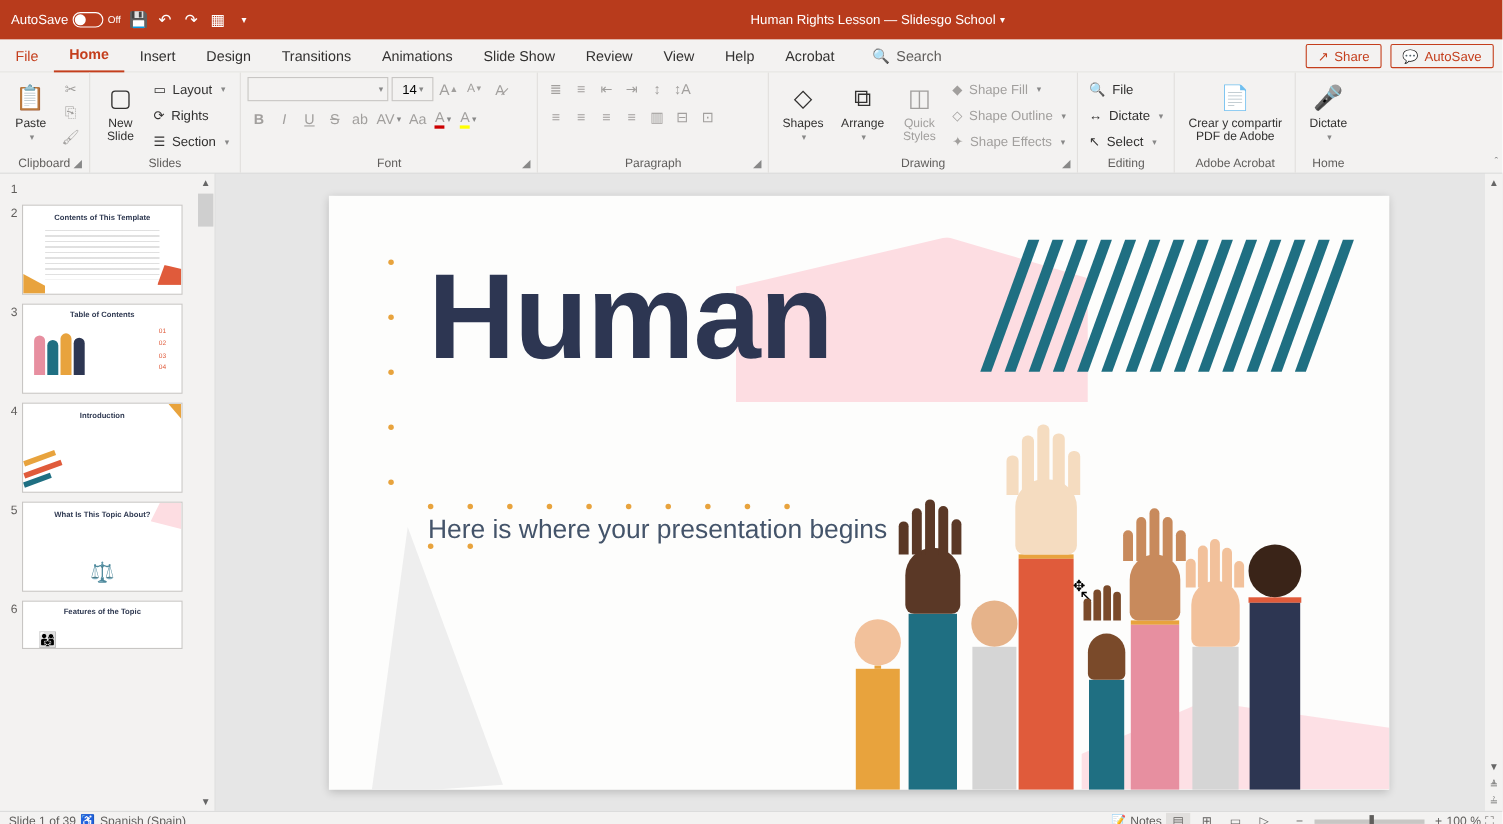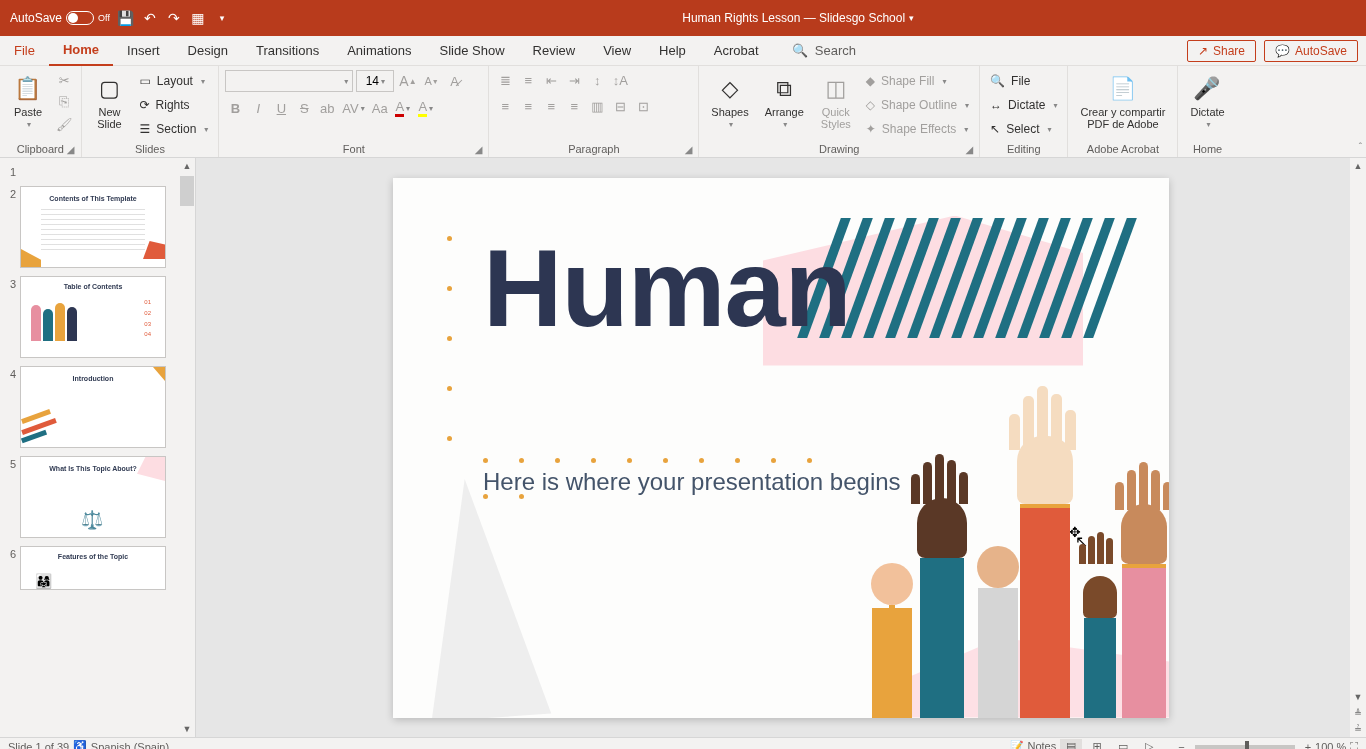--- a/index.html
+++ b/index.html
@@ -52,21 +52,21 @@
 .thumb-scroll-gutter .scr-btn { height:16px; width:16px; display:flex;align-items:center;justify-content:center; font-size:9px; color:#666;}
 .thumb-scroll-gutter .scr-thumb { width:14px; height:30px; background:#cfcfcf; margin-top:2px;}
 .thumb-row { display: flex; gap: 4px; margin-bottom: 8px; }
 .thumb-num { width: 12px; font-size: 11px; color: #605e5c; text-align: right; padding-top:2px;}
 .thumb { width: 146px; height: 82px; background: #fff; border: 1px solid #c8c6c4; position: relative; overflow: hidden; }
 .thumb.active { border: 2px solid #c43e1c; }
 .thumb-title { font-size: 8px; font-weight: bold; color: #303a52; position: absolute; }
 .thumb-sub { font-size: 5px; color: #666; position: absolute; }
 
 .editor { flex: 1; position: relative; background: #e6e6e6; display:flex; align-items:center; justify-content:center;}
-.slide-canvas { width: 776px; height: 540px; background: #fdfdfc; box-shadow: 0 2px 8px rgba(0,0,0,.2); position: relative; overflow: hidden; }
+.slide-canvas { width: 964px; height: 540px; background: #fdfdfc; box-shadow: 0 2px 8px rgba(0,0,0,.2); position: relative; overflow: hidden; }
 .editor-scroll-v { position:absolute; right:0; top:0; width:16px; height:100%; background:#f3f2f1; display:flex; flex-direction:column;}
 .editor-scroll-v .scr-btn { height:16px; display:flex;align-items:center;justify-content:center; font-size:9px; color:#666;}
 .editor-scroll-v .track{flex:1;}
 
 
 .slide-title { position: absolute; left: 90px; top: 52px; font-family: Georgia, "Times New Roman", serif; font-size: 110px; font-weight: 700; color: #2d3652; line-height: 1.05; letter-spacing:-1px;}
 .slide-sub { position: absolute; left: 90px; top: 290px; font-size: 24px; color: #44546a; font-family: Arial, sans-serif;}
 .dot { position:absolute; width:5px; height:5px; background:#e8a33d; border-radius:50%;}
 .hatch { position:absolute; right:30px; top:40px; width:320px; height:100px; }
 .hatch-line { position:absolute; width:10px; height:120px; background:#1f6f82; transform:skewX(-20deg);}

